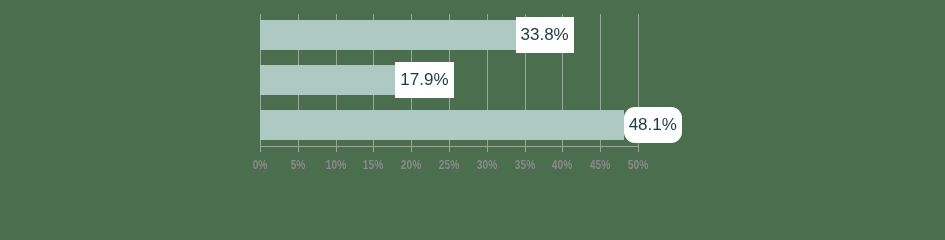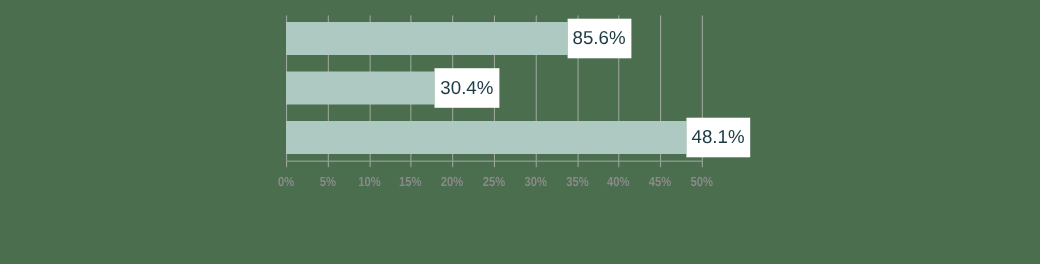--- a/index.html
+++ b/index.html
@@ -134,31 +134,31 @@
         <div class="gridline" style="left: 189px;"></div>
         <div class="gridline" style="left: 226.8px;"></div>
         <div class="gridline" style="left: 264.6px;"></div>
         <div class="gridline" style="left: 302.4px;"></div>
         <div class="gridline" style="left: 340.2px;"></div>
         <div class="gridline" style="left: 378px;"></div>
       </div>
 
     <div class="bar-row r0">
       <div class="bar" style="width: 255.528px;"></div>
-      <div class="value-box" style="left: 255.528px;">85.6%</div>
+      <div class="value-box" style="left: 255.528px;">33.8%</div>
     </div>
 
     <div class="bar-row r1">
       <div class="bar" style="width: 135.324px;"></div>
-      <div class="value-box" style="left: 135.324px;">30.4%</div>
+      <div class="value-box" style="left: 135.324px;">17.9%</div>
     </div>
 
     <div class="bar-row r2">
       <div class="bar" style="width: 363.636px;"></div>
-      <div class="value-box" style="left: 363.636px;">48.1%</div>
+      <div class="value-box" style="left: 363.636px; border-radius: 11px;">48.1%</div>
     </div>
   </div>
 
   <div class="axis-line"></div>
   <div id="xaxis">
       <div class="tickmark" style="left: 260px;"></div>
       <div class="tick-label" style="left: 260px;">0%</div>
       <div class="tickmark" style="left: 297.8px;"></div>
       <div class="tick-label" style="left: 297.8px;">5%</div>
       <div class="tickmark" style="left: 335.6px;"></div>

